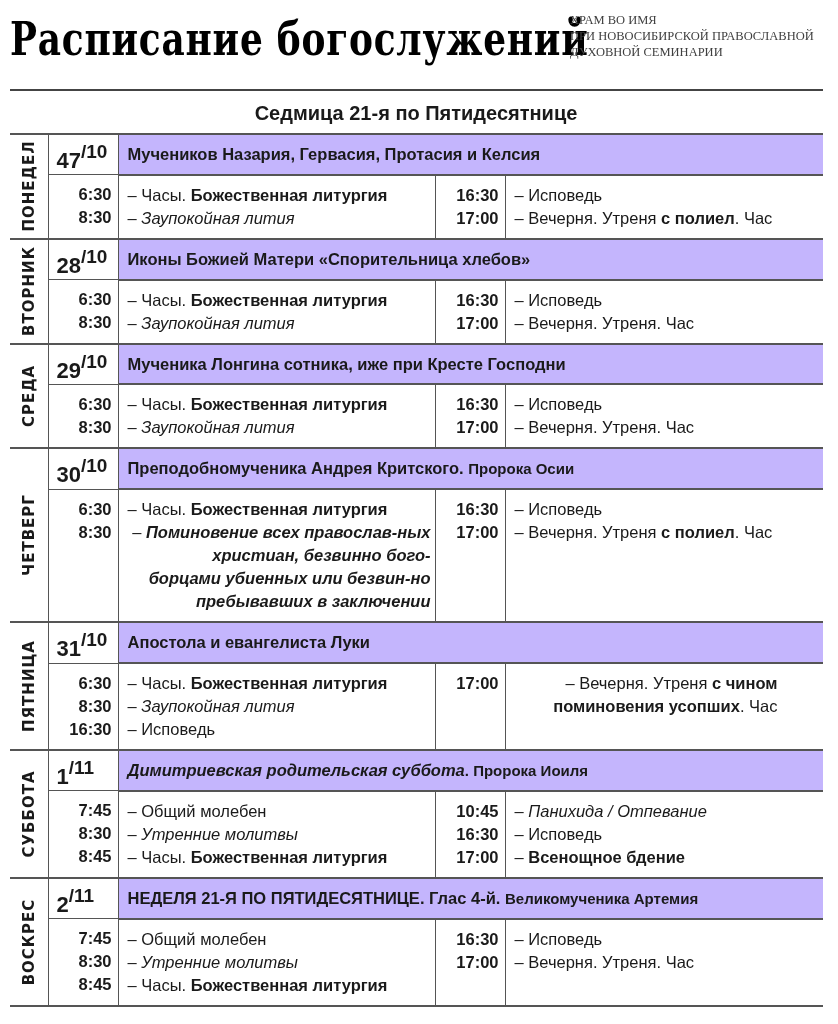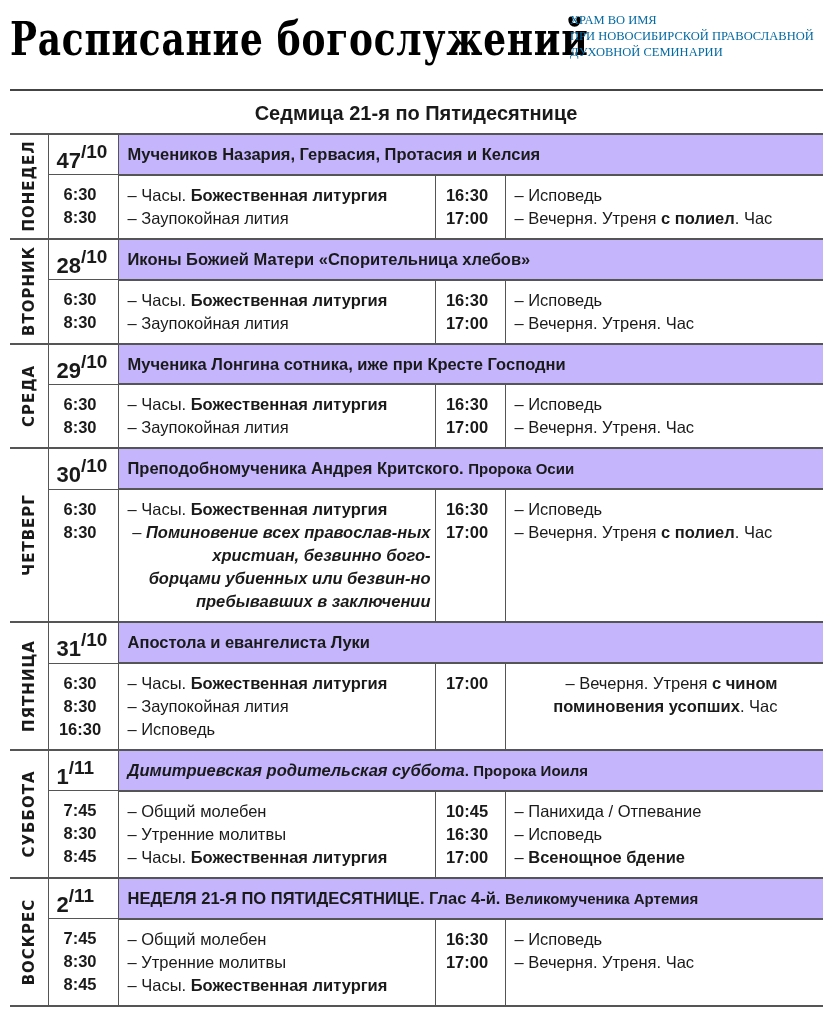--- a/index.html
+++ b/index.html
@@ -1,35 +1,35 @@
 <!DOCTYPE html>
 <html><head>
 <meta charset="utf-8">
 <style>
   html,body{margin:0;padding:0;background:#fff;}
   body{width:838px;height:1024px;position:relative;overflow:hidden;font-family:"Liberation Sans",sans-serif;color:#1a1a1a;}
   .masthead{position:absolute;left:10px;top:2px;width:818px;height:76px;}
   .mast-title{position:absolute;left:0;top:0;height:74px;width:550px;font-family:"DejaVu Serif",serif;font-weight:bold;font-size:46px;line-height:74px;letter-spacing:1px;transform:scaleX(0.78);transform-origin:left center;white-space:nowrap;color:#000;}
-  .mast-sub{position:absolute;left:560px;top:10px;font-family:"Liberation Serif",serif;font-size:12.5px;line-height:16px;color:#0369a1;text-transform:uppercase;white-space:nowrap;}
+  .mast-sub{position:absolute;left:560px;top:10px;font-family:"Liberation Serif",serif;font-size:12.5px;line-height:16px;color:#404040;text-transform:uppercase;white-space:nowrap;}
   .top-rule{position:absolute;left:10px;width:813px;top:89px;height:2px;background:#444;}
   .week-title{position:absolute;left:0;width:832px;top:100px;text-align:center;font-weight:bold;font-size:20px;line-height:26px;}
   table.sched{position:absolute;left:10px;top:133px;width:813px;border-collapse:collapse;table-layout:fixed;}
   table.sched td{padding:0;vertical-align:top;}
   col.c-day{width:38px;} col.c-t1{width:70px;} col.c-x1{width:317px;} col.c-t2{width:70px;} col.c-x2{width:318px;}
   tr.hdr td{height:38px;border-top:2px solid #555;}
   tr.hdr td.date{border-left:1px solid #555;border-right:1px solid #555;border-bottom:1px solid #555;font-size:22px;font-weight:bold;padding:8px 0 0 8px;box-sizing:border-box;}
   tr.hdr td.date sup{font-size:19px;position:relative;top:-2px;}
   tr.hdr td.feast{background:#c4b5fd;border-bottom:2px solid #555;font-weight:bold;font-size:16.5px;padding:0 0 0 9px;vertical-align:middle;}
   td.day{border-top:2px solid #555;position:relative;}
   td.day .vlab{position:absolute;left:50%;top:50%;transform:translate(-50%,-50%) rotate(-90deg);font-family:"DejaVu Sans",sans-serif;font-weight:bold;font-size:15px;letter-spacing:1px;white-space:nowrap;}
-  tr.body td.t{border-left:1px solid #555;border-right:1px solid #555;text-align:center;padding:8px 6px 8px 0;font-weight:bold;font-size:16.5px;line-height:23px;}
+  tr.body td.t{border-left:1px solid #555;border-right:1px solid #555;text-align:right;padding:8px 6px 8px 0;font-weight:bold;font-size:16.5px;line-height:23px;}
   tr.body td.x{padding:8px 0 8px 9px;font-size:16.5px;line-height:23px;}
   tr.body td.x2{border-right:none;}
   .line{white-space:nowrap;display:block;}
-  .b{font-weight:bold;} .i{} .bi{font-weight:bold;font-style:italic;}
+  .b{font-weight:bold;} .i{font-style:italic;} .bi{font-weight:bold;font-style:italic;}
   .wrap{display:block;padding-left:13px;text-indent:-13px;white-space:normal;text-align:right;}
   .feast .small{font-size:15px;}
   tr.last td{border-bottom:2px solid #555;}
 </style>
 </head>
 <body>
 
 <div class="masthead">
   <div class="mast-title">Расписание богослужений</div>
   <div class="mast-sub">

